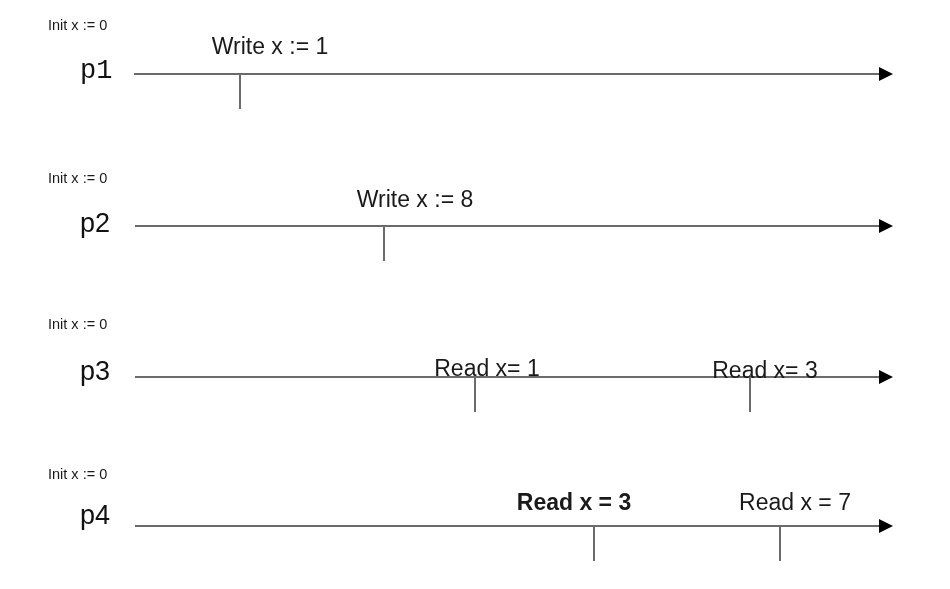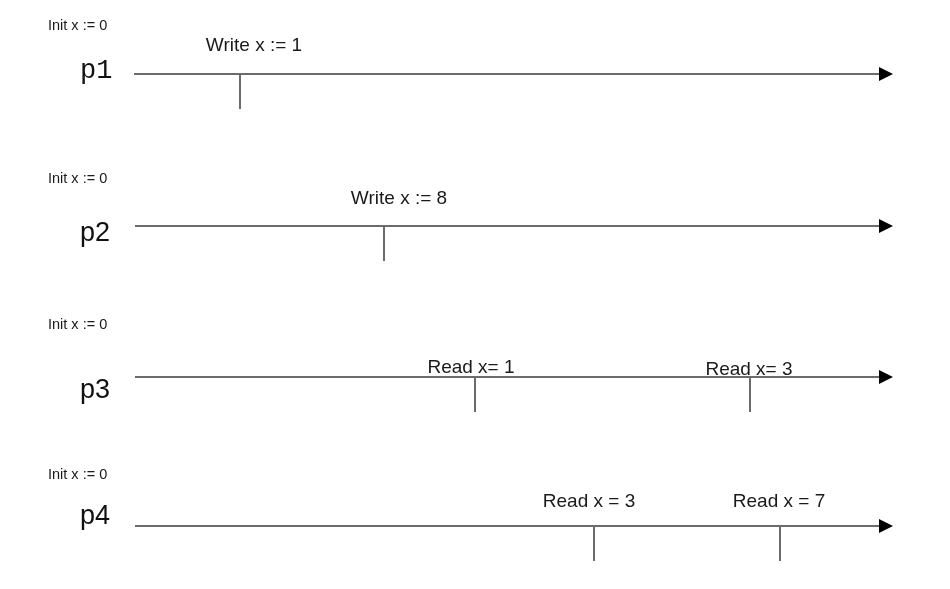--- a/index.html
+++ b/index.html
@@ -59,61 +59,62 @@
   }
   
   .event-tick {
     position: absolute;
     width: 0;
     border-left: 2px solid #6b6b6b;
   }
   
   .event-label {
     position: absolute;
-    font-size: 19px;
+    font-size: 23px;
     line-height: 1;
     color: #1a1a1a;
     white-space: nowrap;
     transform: translateX(-50%);
     text-align: center;
+    margin-left: 16px;
   }
 </style>
 </head>
 <body>
 
 <div id="diagram">
     <div class="timeline-row">
       <div class="init-label" style="left: 48px; top: 18px;">Init x := 0</div>
       <div class="proc-label" style="left: 80px; top: 58px; font-family: Liberation Mono, monospace;">p1</div>
       <div class="axis-line" style="left: 134px; top: 73px; width: 745px;"></div>
       <div class="axis-arrow" style="left: 879px; top: 67px;"></div>
       <div class="event-tick" style="left: 239px; top: 73px; height: 36px;"></div>
       <div class="event-label" style="left: 254px; top: 35px;">Write x := 1</div>
     </div>
     <div class="timeline-row">
       <div class="init-label" style="left: 48px; top: 171px;">Init x := 0</div>
-      <div class="proc-label" style="left: 80px; top: 219px;">p2</div>
+      <div class="proc-label" style="left: 80px; top: 210px;">p2</div>
       <div class="axis-line" style="left: 135px; top: 225px; width: 744px;"></div>
       <div class="axis-arrow" style="left: 879px; top: 219px;"></div>
       <div class="event-tick" style="left: 383px; top: 225px; height: 36px;"></div>
       <div class="event-label" style="left: 399px; top: 188px;">Write x := 8</div>
     </div>
     <div class="timeline-row">
       <div class="init-label" style="left: 48px; top: 317px;">Init x := 0</div>
-      <div class="proc-label" style="left: 80px; top: 376px;">p3</div>
+      <div class="proc-label" style="left: 80px; top: 358px;">p3</div>
       <div class="axis-line" style="left: 135px; top: 376px; width: 744px;"></div>
       <div class="axis-arrow" style="left: 879px; top: 370px;"></div>
       <div class="event-tick" style="left: 474px; top: 376px; height: 36px;"></div>
       <div class="event-label" style="left: 471px; top: 357px;">Read x= 1</div>
       <div class="event-tick" style="left: 749px; top: 376px; height: 36px;"></div>
       <div class="event-label" style="left: 749px; top: 359px;">Read x= 3</div>
     </div>
     <div class="timeline-row">
       <div class="init-label" style="left: 48px; top: 467px;">Init x := 0</div>
       <div class="proc-label" style="left: 80px; top: 502px;">p4</div>
       <div class="axis-line" style="left: 135px; top: 525px; width: 744px;"></div>
       <div class="axis-arrow" style="left: 879px; top: 519px;"></div>
       <div class="event-tick" style="left: 593px; top: 525px; height: 36px;"></div>
-      <div class="event-label" style="left: 589px; top: 491px;">Read x = 3</div>
+      <div class="event-label" style="left: 558px; top: 491px; font-weight: bold;">Read x = 3</div>
       <div class="event-tick" style="left: 779px; top: 525px; height: 36px;"></div>
       <div class="event-label" style="left: 779px; top: 491px;">Read x = 7</div>
     </div>
   </div>
 
 </body></html>

